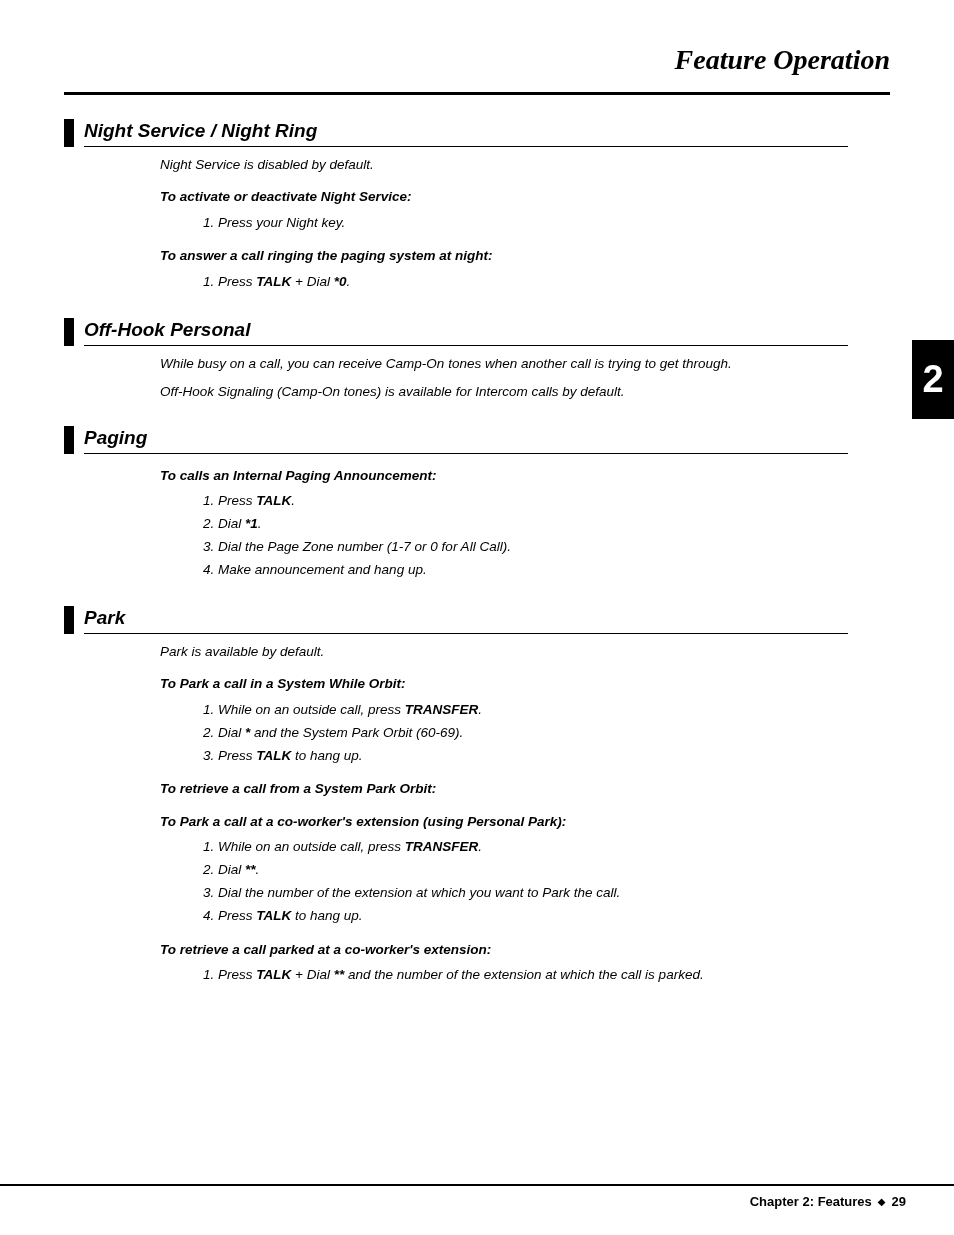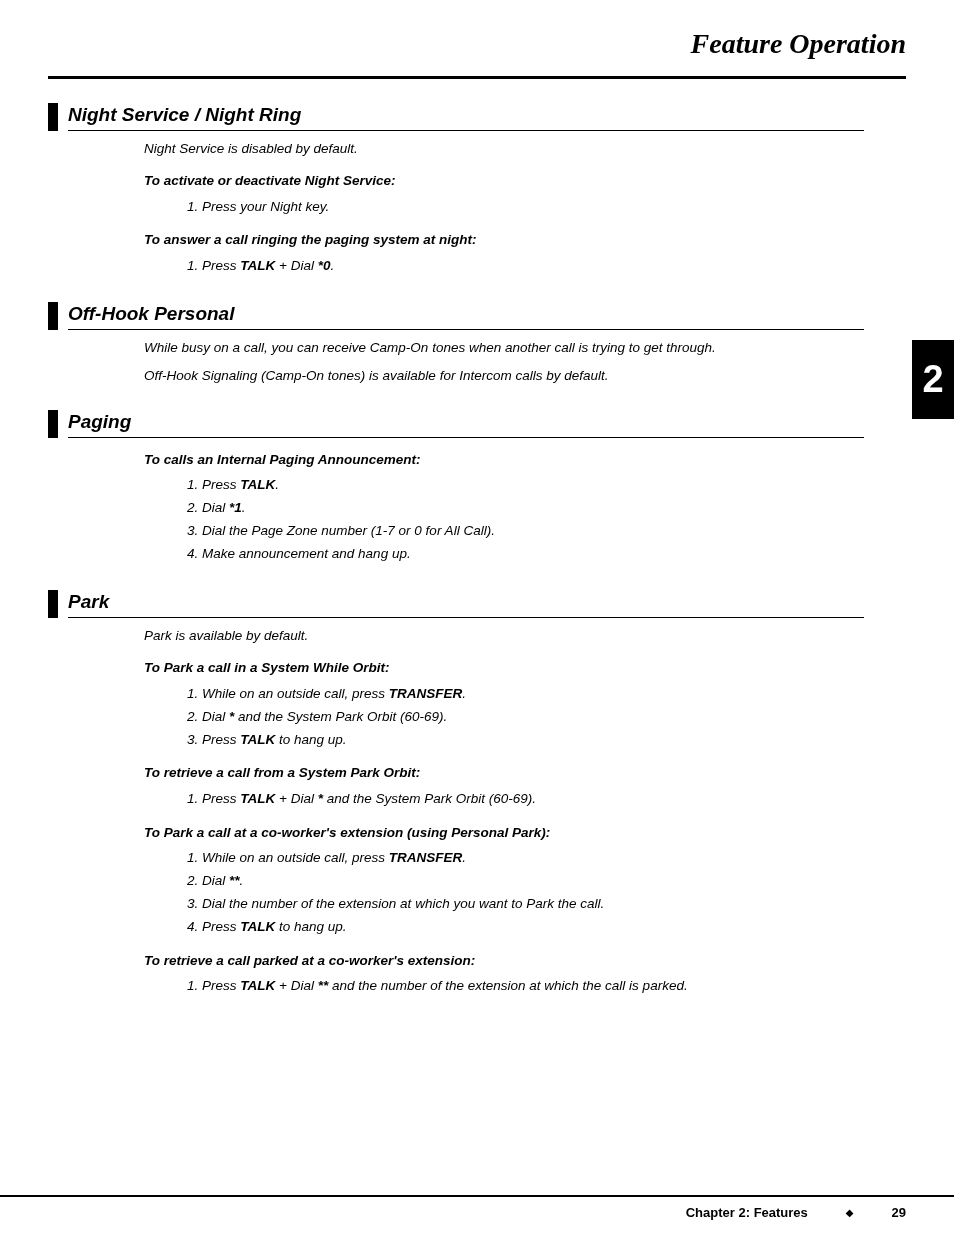--- a/index.html
+++ b/index.html
@@ -9,21 +9,21 @@
       background: #fff;
       color: #000;
       width: 954px;
       min-height: 1235px;
       position: relative;
     }
     .page {
       width: 954px;
       min-height: 1235px;
       position: relative;
-      padding: 0;
+      padding: 16px;
     }
 
     
     .page-header {
       text-align: right;
       padding: 28px 48px 0 48px;
     }
     .page-title {
       font-size: 28px;
       font-weight: bold;
@@ -123,30 +123,29 @@
       line-height: 1.7;
       margin-bottom: 0;
       margin-left: 38px;
     }
 
     .bold { font-weight: bold; }
 
     
     .page-footer {
       position: absolute;
-      bottom: 7px;
+      bottom: 18px;
       left: 0;
       right: 0;
       border-top: 2px solid #000;
       display: flex;
       justify-content: flex-end;
       align-items: center;
       padding: 8px 48px;
       font-size: 13px;
-      gap: 32px;
     }
     .footer-text {
       font-weight: bold;
       font-size: 13px;
     }
     .footer-diamond {
       margin: 0 6px;
       font-size: 10px;
     }
   </style>
@@ -234,23 +233,20 @@
         <p>Park is available by default.</p>
 
         <p class="sub-heading">To Park a call in a System While Orbit:</p>
         <ol>
           <li>While on an outside call, press <span class="bold">TRANSFER</span>.</li>
           <li>Dial <span class="bold">*</span> and the System Park Orbit (60-69).</li>
           <li>Press <span class="bold">TALK</span> to hang up.</li>
         </ol>
 
         <p class="sub-heading">To retrieve a call from a System Park Orbit:</p>
-        <ol>
-          <li>Press <span class="bold">TALK</span> + Dial <span class="bold">*</span> and the System Park Orbit (60-69).</li>
-        </ol>
 
         <p class="sub-heading">To Park a call at a co-worker's extension (using Personal Park):</p>
         <ol>
           <li>While on an outside call, press <span class="bold">TRANSFER</span>.</li>
           <li>Dial <span class="bold">**</span>.</li>
           <li>Dial the number of the extension at which you want to Park the call.</li>
           <li>Press <span class="bold">TALK</span> to hang up.</li>
         </ol>
 
         <p class="sub-heading">To retrieve a call parked at a co-worker's extension:</p>

